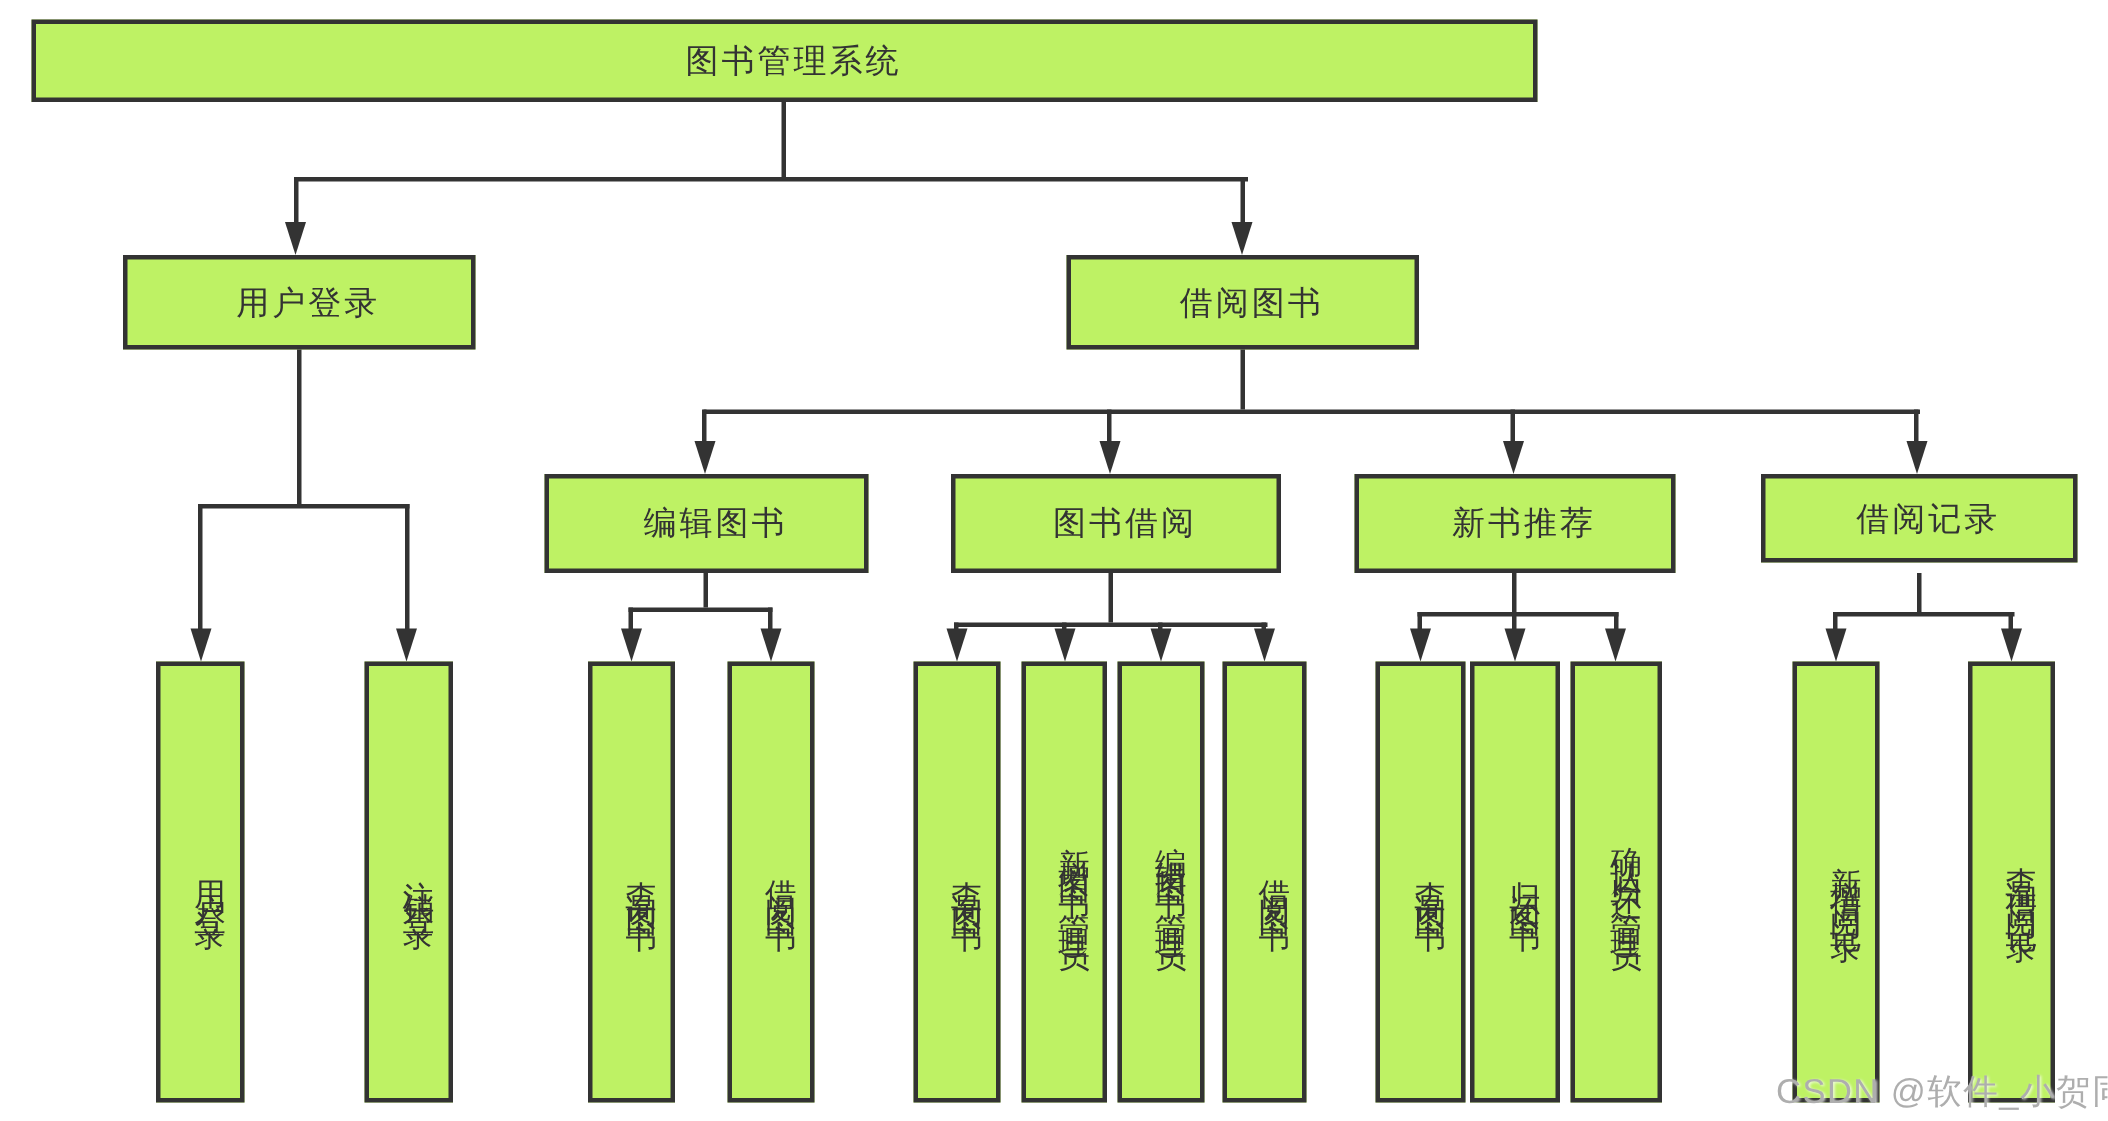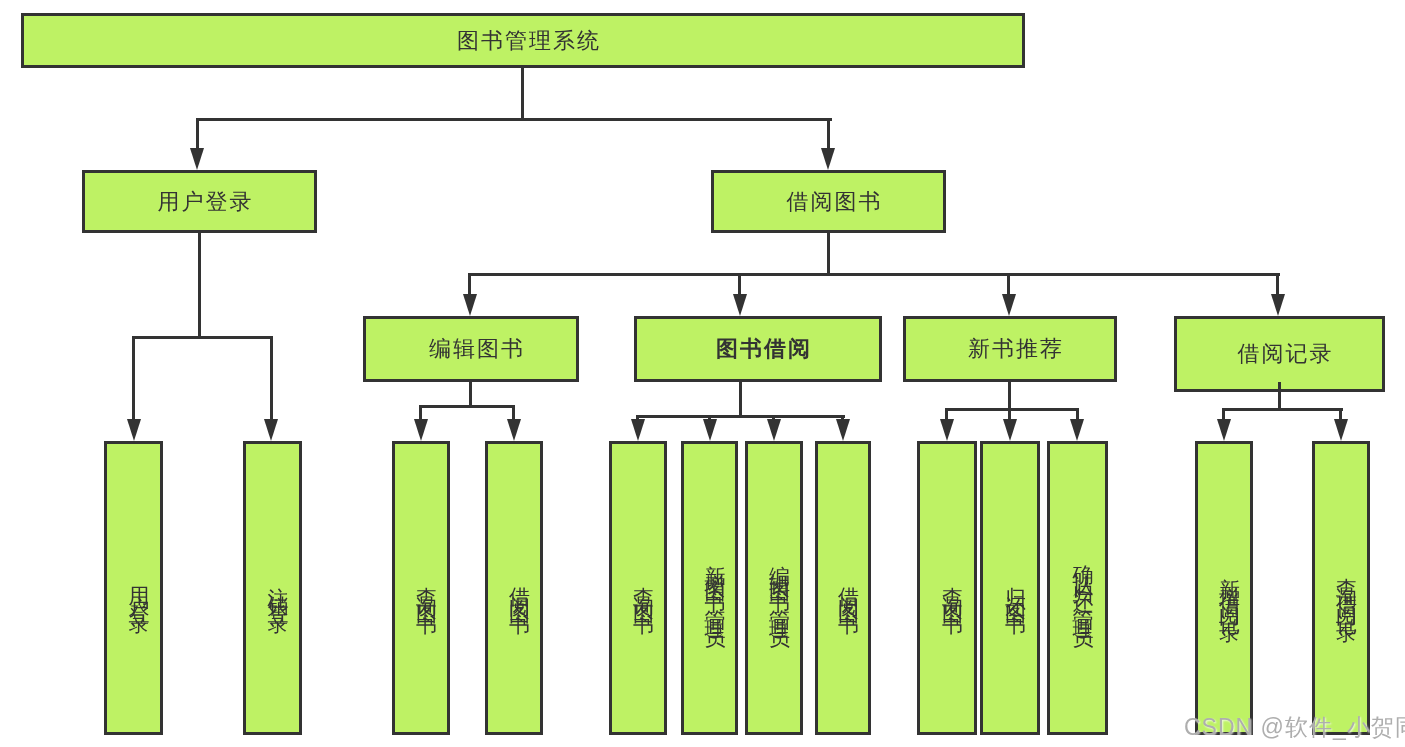--- a/index.html
+++ b/index.html
@@ -68,27 +68,27 @@
   <div class="line" style="left:738px;top:273px;width:3px;height:22px;"></div>
   <div class="arrow" style="left:733px;top:294px;"></div>
   <div class="line" style="left:1007px;top:273px;width:3px;height:22px;"></div>
   <div class="arrow" style="left:1002px;top:294px;"></div>
   <div class="line" style="left:1276px;top:273px;width:3px;height:22px;"></div>
   <div class="arrow" style="left:1271px;top:294px;"></div>
 
   <div class="box hbox" style="left:363px;top:316px;width:216px;height:66px;">
     <span>编辑图书</span>
   </div>
-  <div class="box hbox" style="left:634px;top:316px;width:248px;height:66px;font-weight:bold;">
+  <div class="box hbox" style="left:634px;top:316px;width:220px;height:66px;">
     <span>图书借阅</span>
   </div>
   <div class="box hbox" style="left:903px;top:316px;width:214px;height:66px;">
     <span>新书推荐</span>
   </div>
-  <div class="box hbox" style="left:1174px;top:316px;width:211px;height:76px;">
+  <div class="box hbox" style="left:1174px;top:316px;width:211px;height:59px;">
     <span>借阅记录</span>
   </div>
 
   <div class="line" style="left:469px;top:382px;width:3px;height:23px;"></div>
   <div class="line" style="left:419px;top:405px;width:96px;height:3px;"></div>
   <div class="line" style="left:419px;top:405px;width:3px;height:16px;"></div>
   <div class="arrow" style="left:414px;top:419px;"></div>
   <div class="line" style="left:512px;top:405px;width:3px;height:16px;"></div>
   <div class="arrow" style="left:507px;top:419px;"></div>
 

